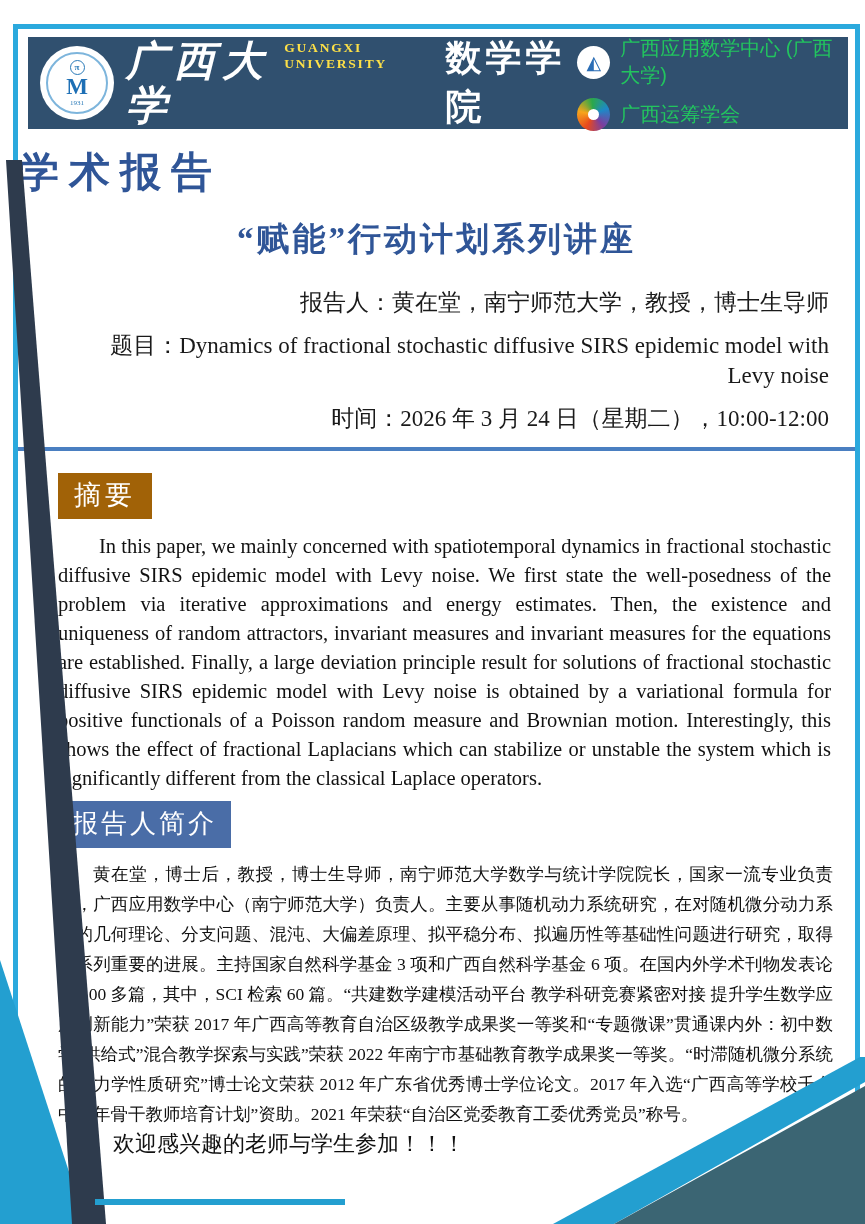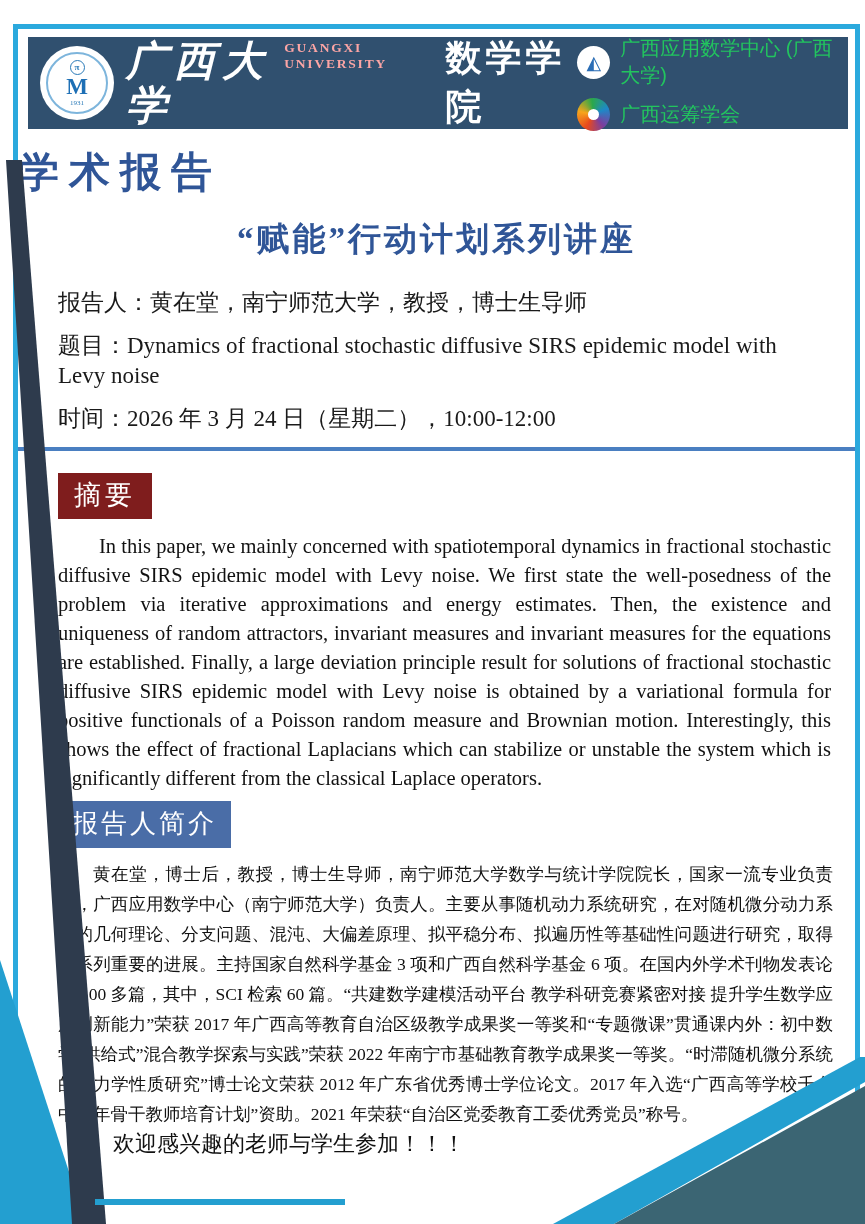--- a/index.html
+++ b/index.html
@@ -27,48 +27,48 @@
           display:flex; align-items:center; justify-content:center; flex:0 0 auto; }
   .seal-inner { width:62px; height:62px; border:2px solid #7db5dc; border-radius:50%;
                 display:flex; flex-direction:column; align-items:center; justify-content:center; }
   .seal-pi { width:15px; height:15px; border:1.5px solid #2a7ab8; border-radius:50%;
              font-size:9px; line-height:12px; text-align:center; color:#2a7ab8; font-weight:bold; }
   .seal-m { font-size:23px; font-weight:bold; color:#1d6fb5; line-height:24px; font-family:"Liberation Serif",serif; }
   .seal-year { font-size:7px; color:#2a7ab8; line-height:8px;text-align:right; }
   .uni-block { margin-left:12px; display:flex; }
   .uni-cn { color:#ffffff; font-size:41px; line-height:44px; font-style:italic; font-weight:bold;
             letter-spacing:7px; font-family:"Liberation Serif",serif; }
-  .uni-en { color:#fca5a5; font-size:13.5px; font-weight:bold; letter-spacing:1.8px;
+  .uni-en { color:#fde047; font-size:13.5px; font-weight:bold; letter-spacing:1.8px;
             font-family:"Liberation Serif",serif; margin-top:1px; }
   .school { color:#ffffff; font-size:36px; font-weight:bold; letter-spacing:4px;
             font-family:"Liberation Sans",sans-serif; margin-left:8px; }
   .hdr-right { display:flex; flex-direction:column; gap:9px; }
   .affil-row { display:flex; align-items:center; gap:10px; }
   .affil-icon { width:33px; height:33px; border-radius:50%; flex:0 0 auto;
                 display:flex; align-items:center; justify-content:center; }
   .icon-amc { background:#ffffff; color:#2a6db5; font-size:19px; line-height:19px; }
   .icon-ors { background:conic-gradient(from 210deg, #e8491d, #f7a51b, #2ba84a, #1e88c7, #7a3fa0, #e8491d); position:relative; }
   .icon-ors::after { content:""; width:11px; height:11px; background:#ffffff; border-radius:50%;
                      position:absolute; left:11px; top:11px; }
   .affil-label { color:#22c55e; font-size:20px; font-family:"Liberation Sans",sans-serif; }
 
   
   .title { margin-top:16px; text-align:left; color:#2f5597; font-size:41px; font-weight:bold;
            letter-spacing:10px; font-family:"Liberation Serif",serif; }
   .subtitle { margin-top:17px; text-align:center; color:#2f5597; font-size:33px; font-weight:bold;
               letter-spacing:3px; font-family:"Liberation Serif",serif; }
 
   
-  .details { margin:26px 26px 0 40px; }
+  .details { margin:26px 26px 0 40px;text-align:right; }
   .detail-line { font-size:23px; line-height:30px; color:#1a1a1a; margin-bottom:13px; }
 
   .divider { margin-top:6px; height:4px; background:#4a7fc1; }
 
   
-  .badge { display:inline-block; margin:22px 0 0 40px; background:#7f1d1d; color:#ffffff;
+  .badge { display:inline-block; margin:22px 0 0 40px; background:#a16207; color:#ffffff;
            padding:4px 16px 6px 16px; font-size:27px; letter-spacing:4px; }
   .badge2 { display:inline-block; margin:8px 0 0 40px; background:#4a6da7; color:#ffffff;
             padding:5px 14px 7px 14px; font-size:26px; letter-spacing:3px; }
 
   
   .abstract-text { margin:13px 24px 0 40px; font-size:20.5px; line-height:29px; color:#111111;
                    text-align:justify; text-indent:2em; }
   .bio-text { margin:11px 22px 0 40px; font-size:17.5px; line-height:30px; color:#111111;
               text-align:justify; text-indent:2em; }
   .welcome { margin:0 22px 0 40px; font-size:22px; line-height:30px; color:#111111; text-indent:2.5em; }

